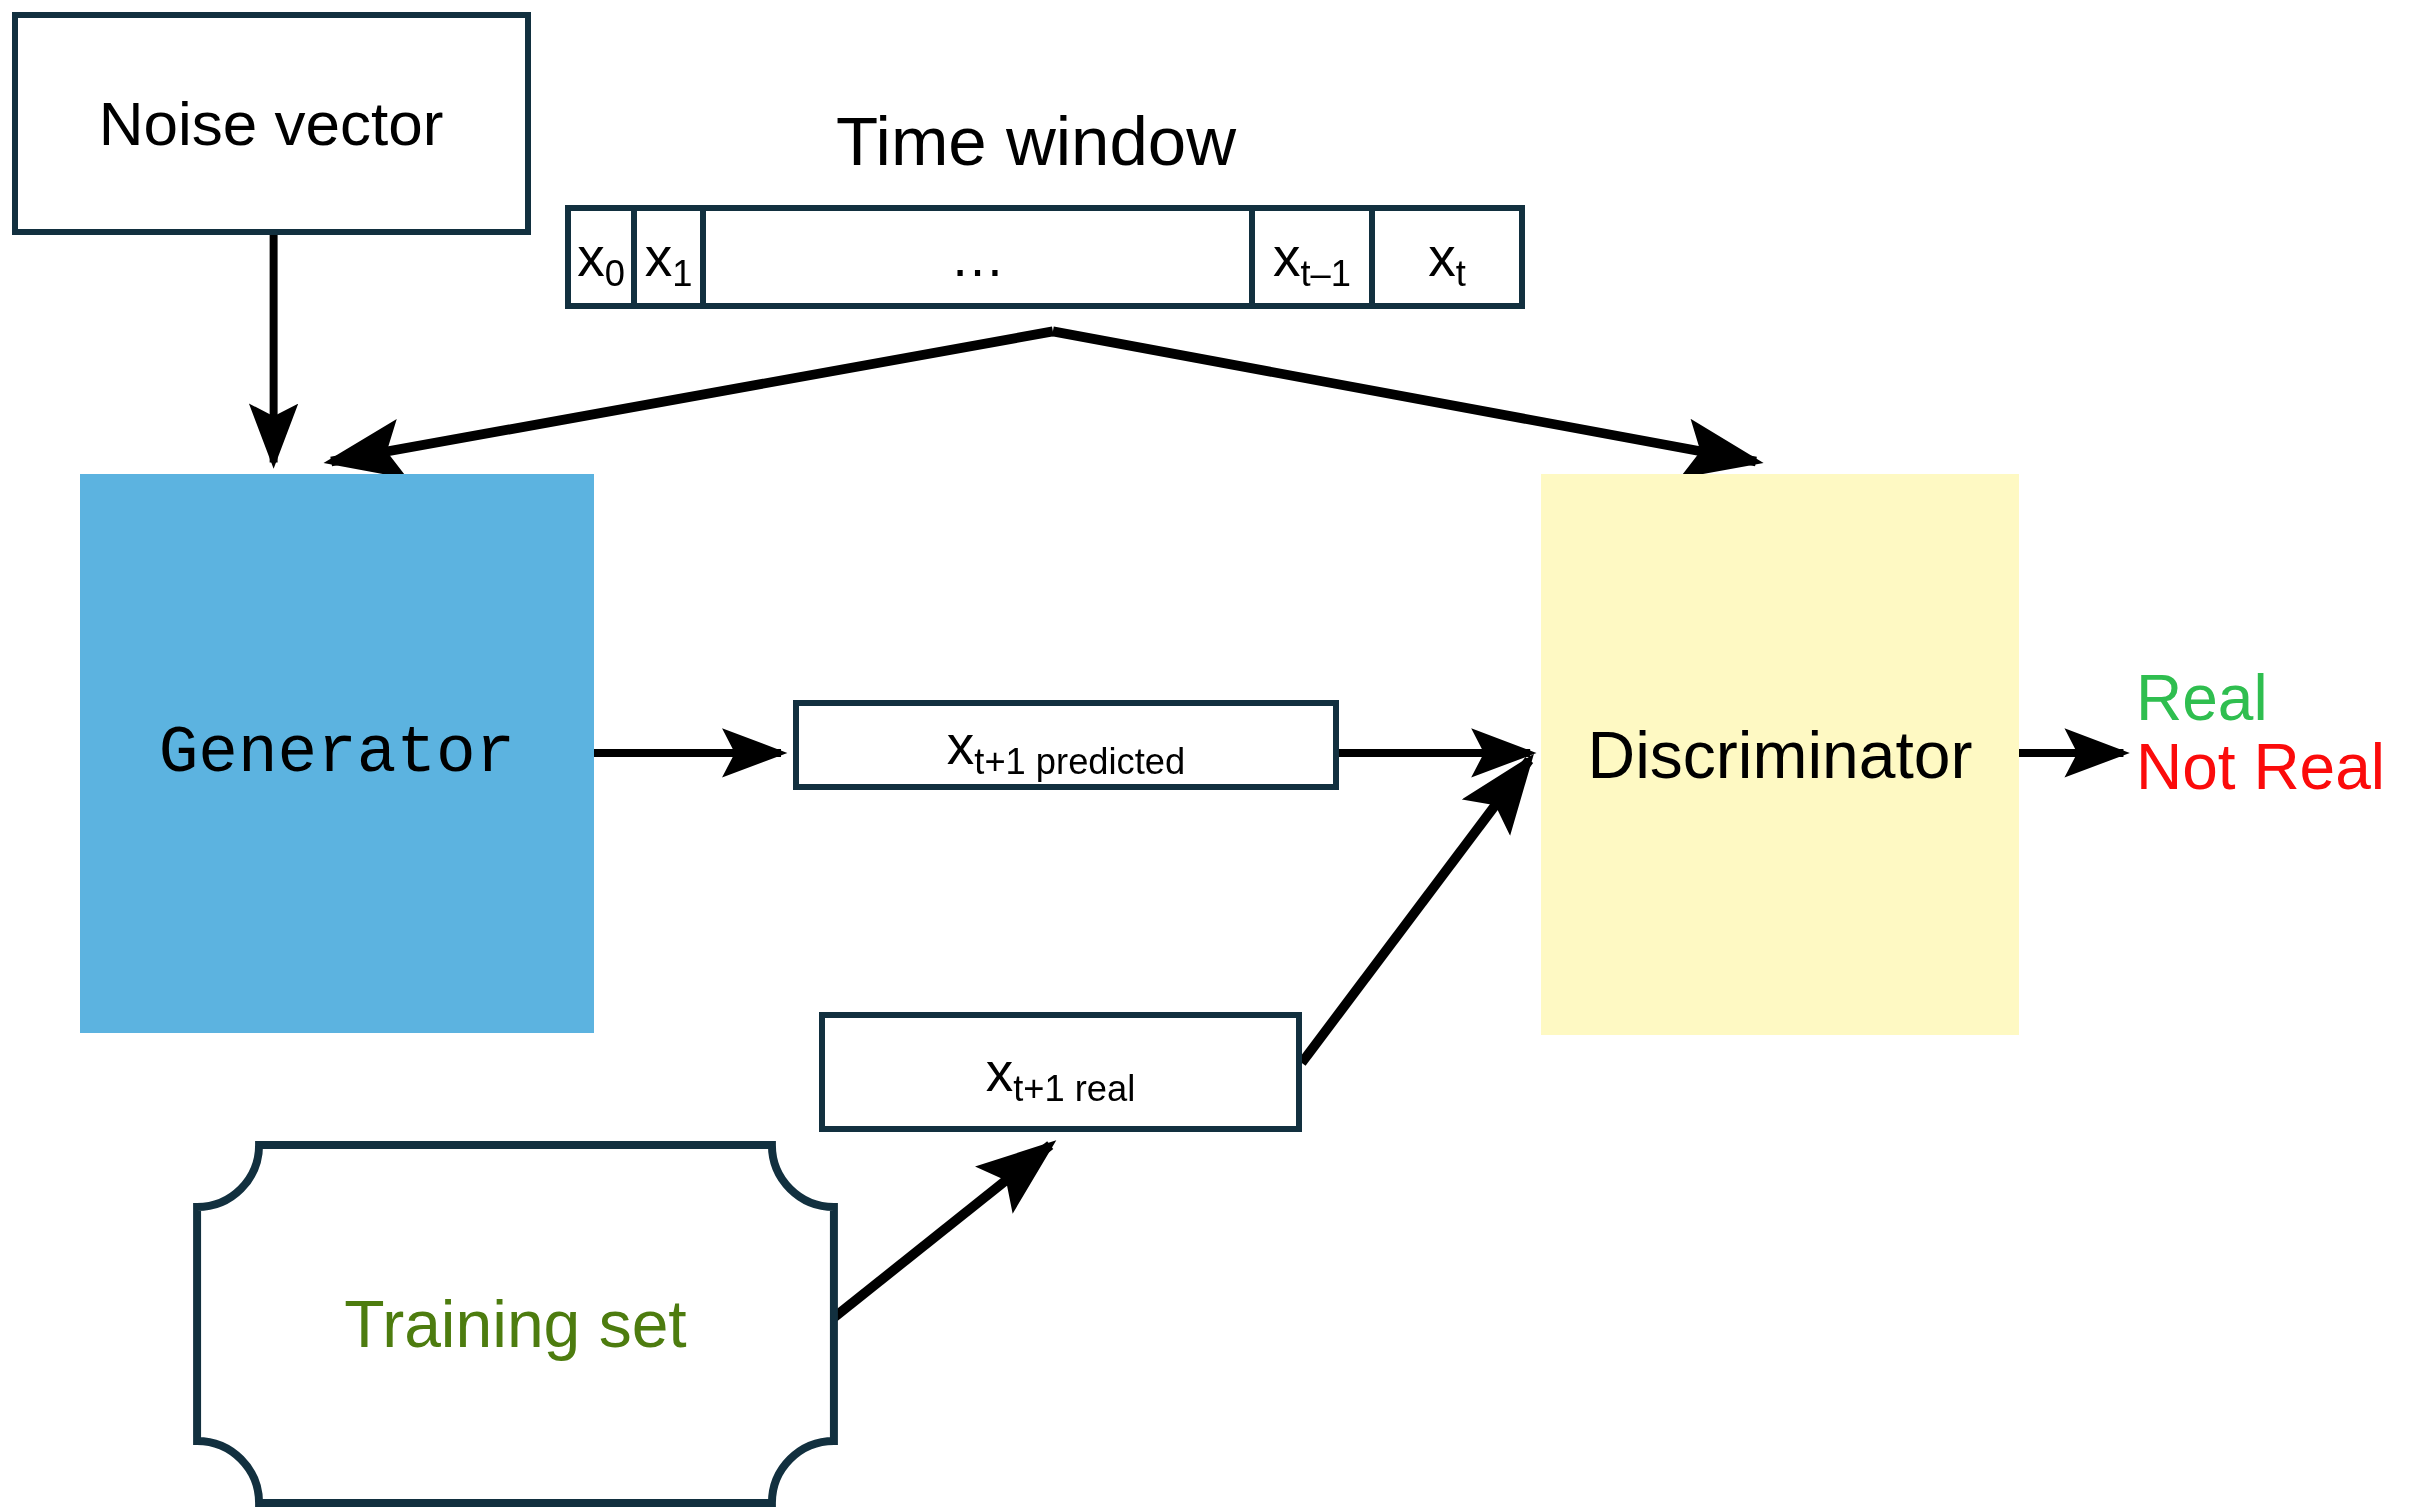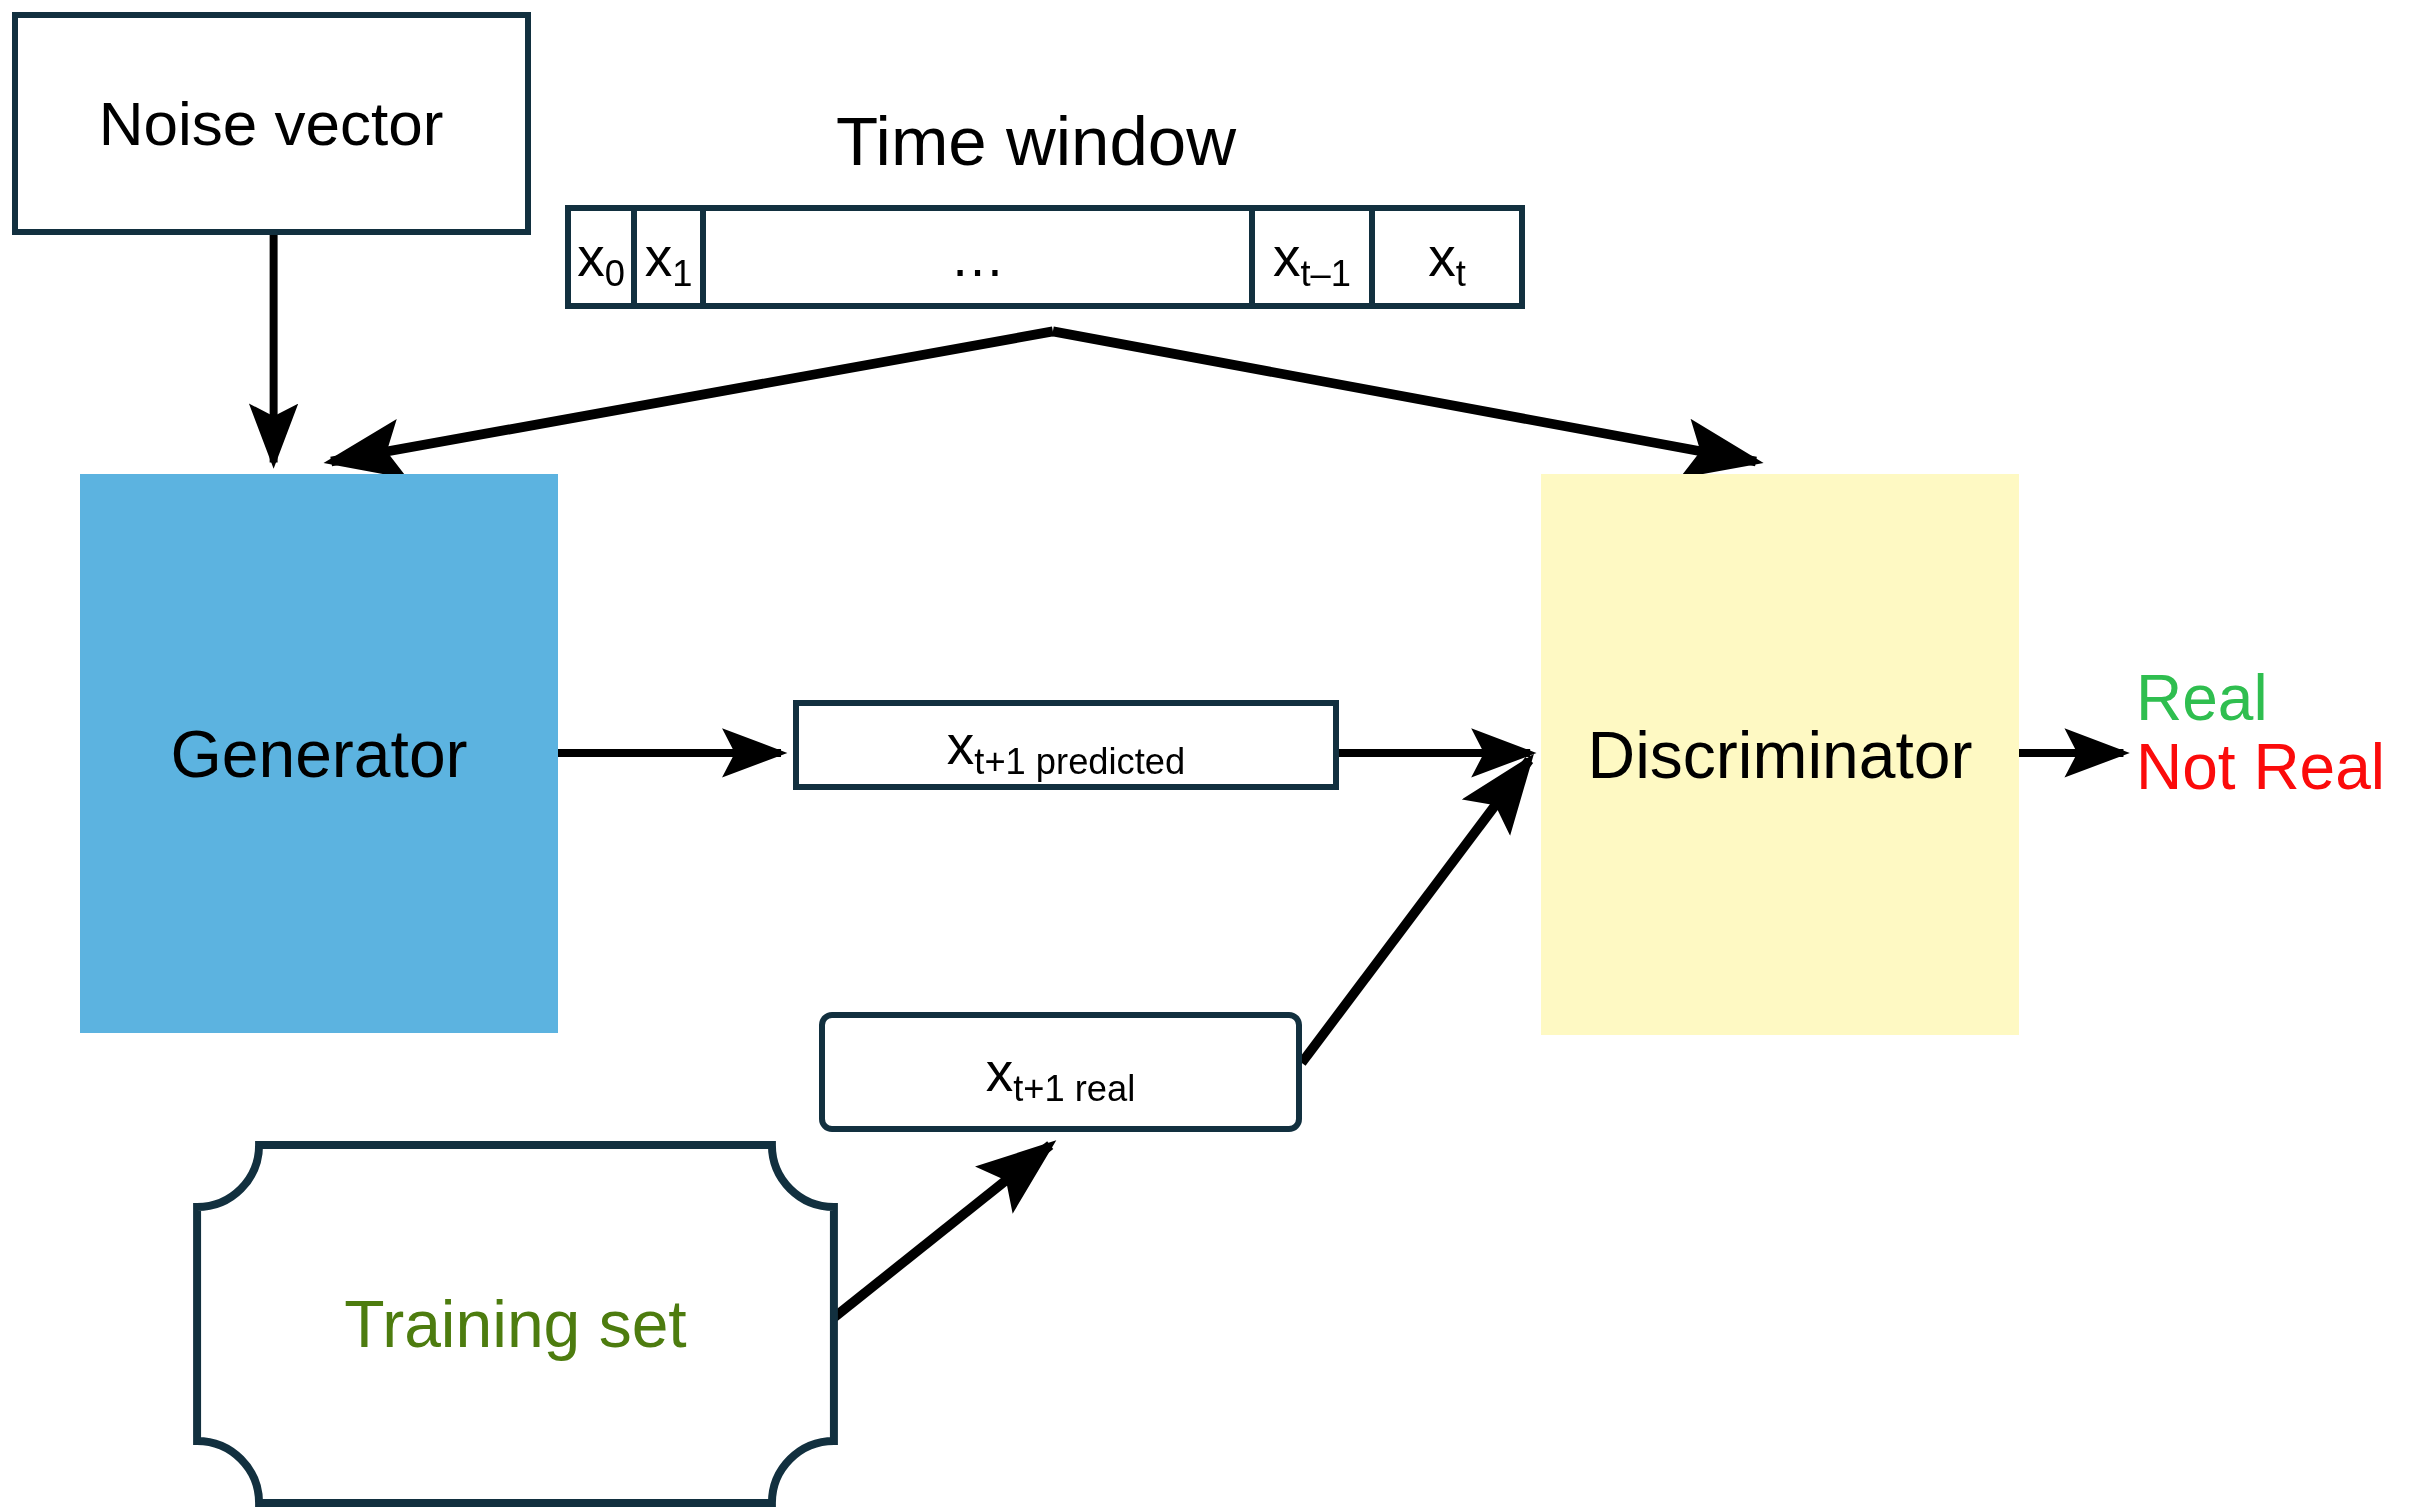--- a/index.html
+++ b/index.html
@@ -92,24 +92,25 @@
     vertical-align: baseline;
     position: relative;
     top: 0.28em;
     line-height: 1;
   }
 
   
   #generator {
     left: 80px;
     top: 474px;
-    width: 478px;
+    width: 514px;
     height: 559px;
     background: #5cb3e0;
     font-size: 66px;
+    font-family: Liberation Mono, monospace;
   }
 
   
   #discriminator {
     left: 1541px;
     top: 474px;
     width: 478px;
     height: 561px;
     background: #fef9c3;
     font-size: 66px;
@@ -126,21 +127,20 @@
     left: 793px;
     top: 700px;
     width: 546px;
     height: 90px;
   }
   #real-box {
     left: 819px;
     top: 1012px;
     width: 483px;
     height: 120px;
-    border-radius: 13px;
   }
   .sym sub {
     font-size: 0.66em;
     vertical-align: baseline;
     position: relative;
     top: 0.28em;
     line-height: 1;
   }
 
   

